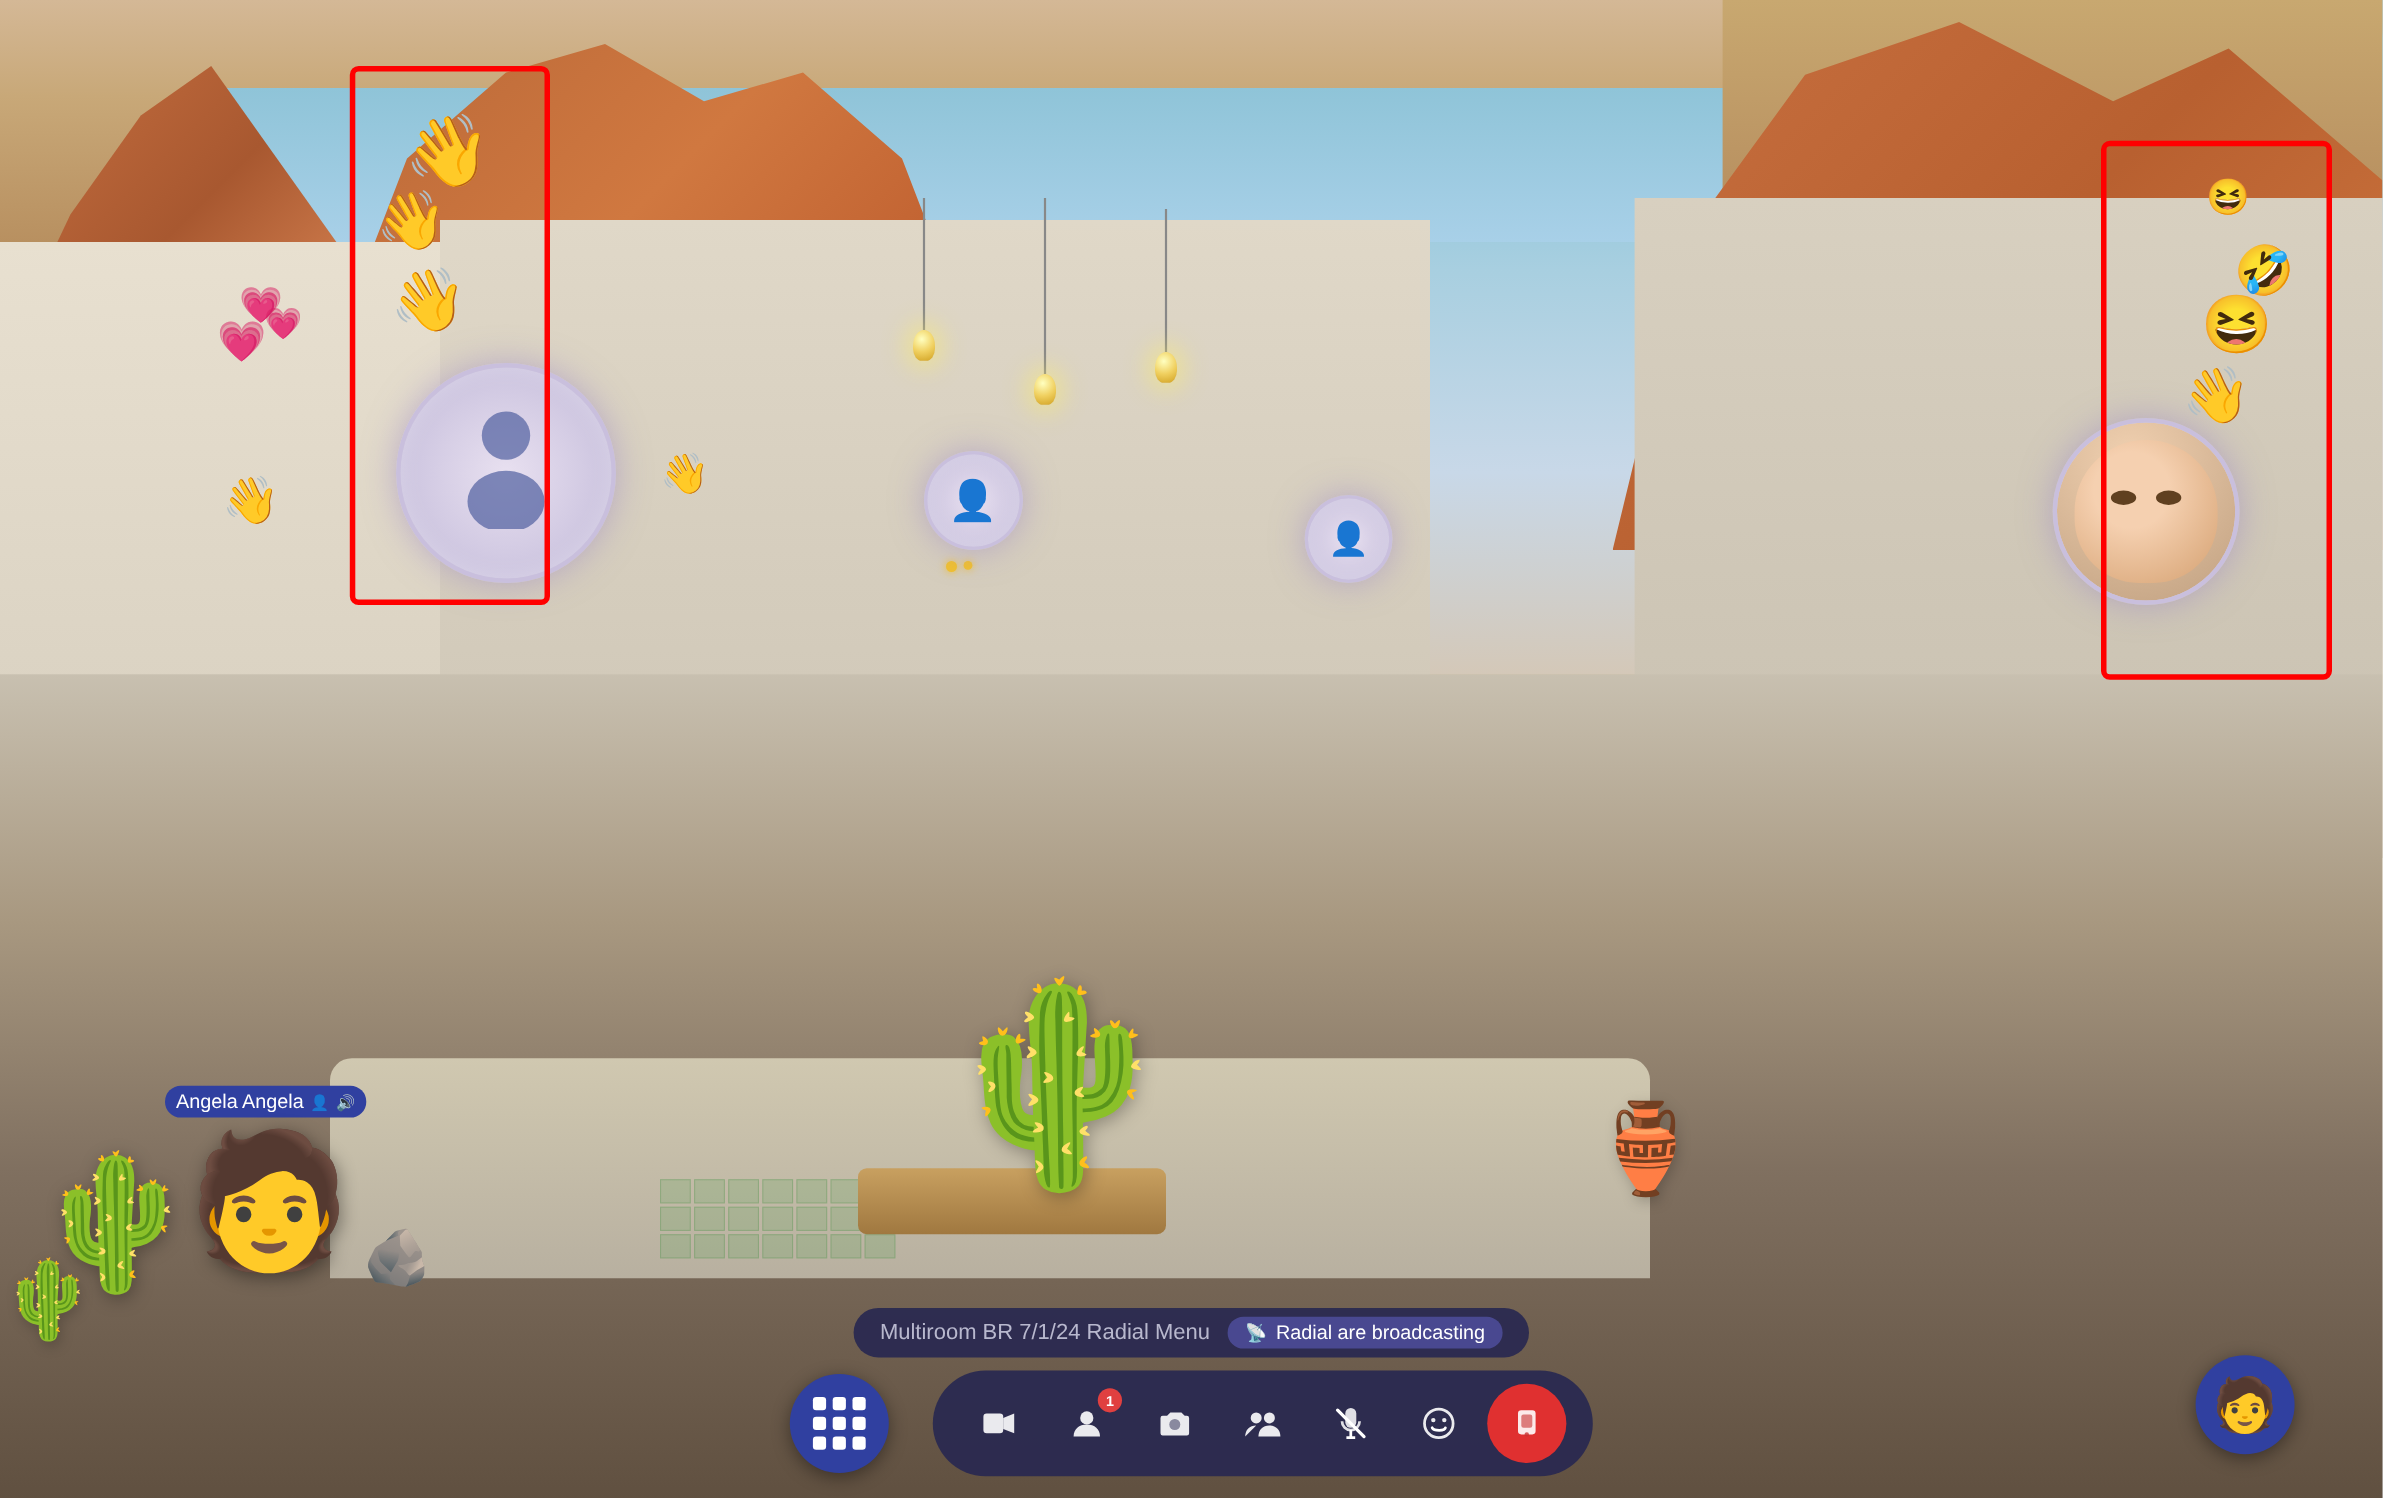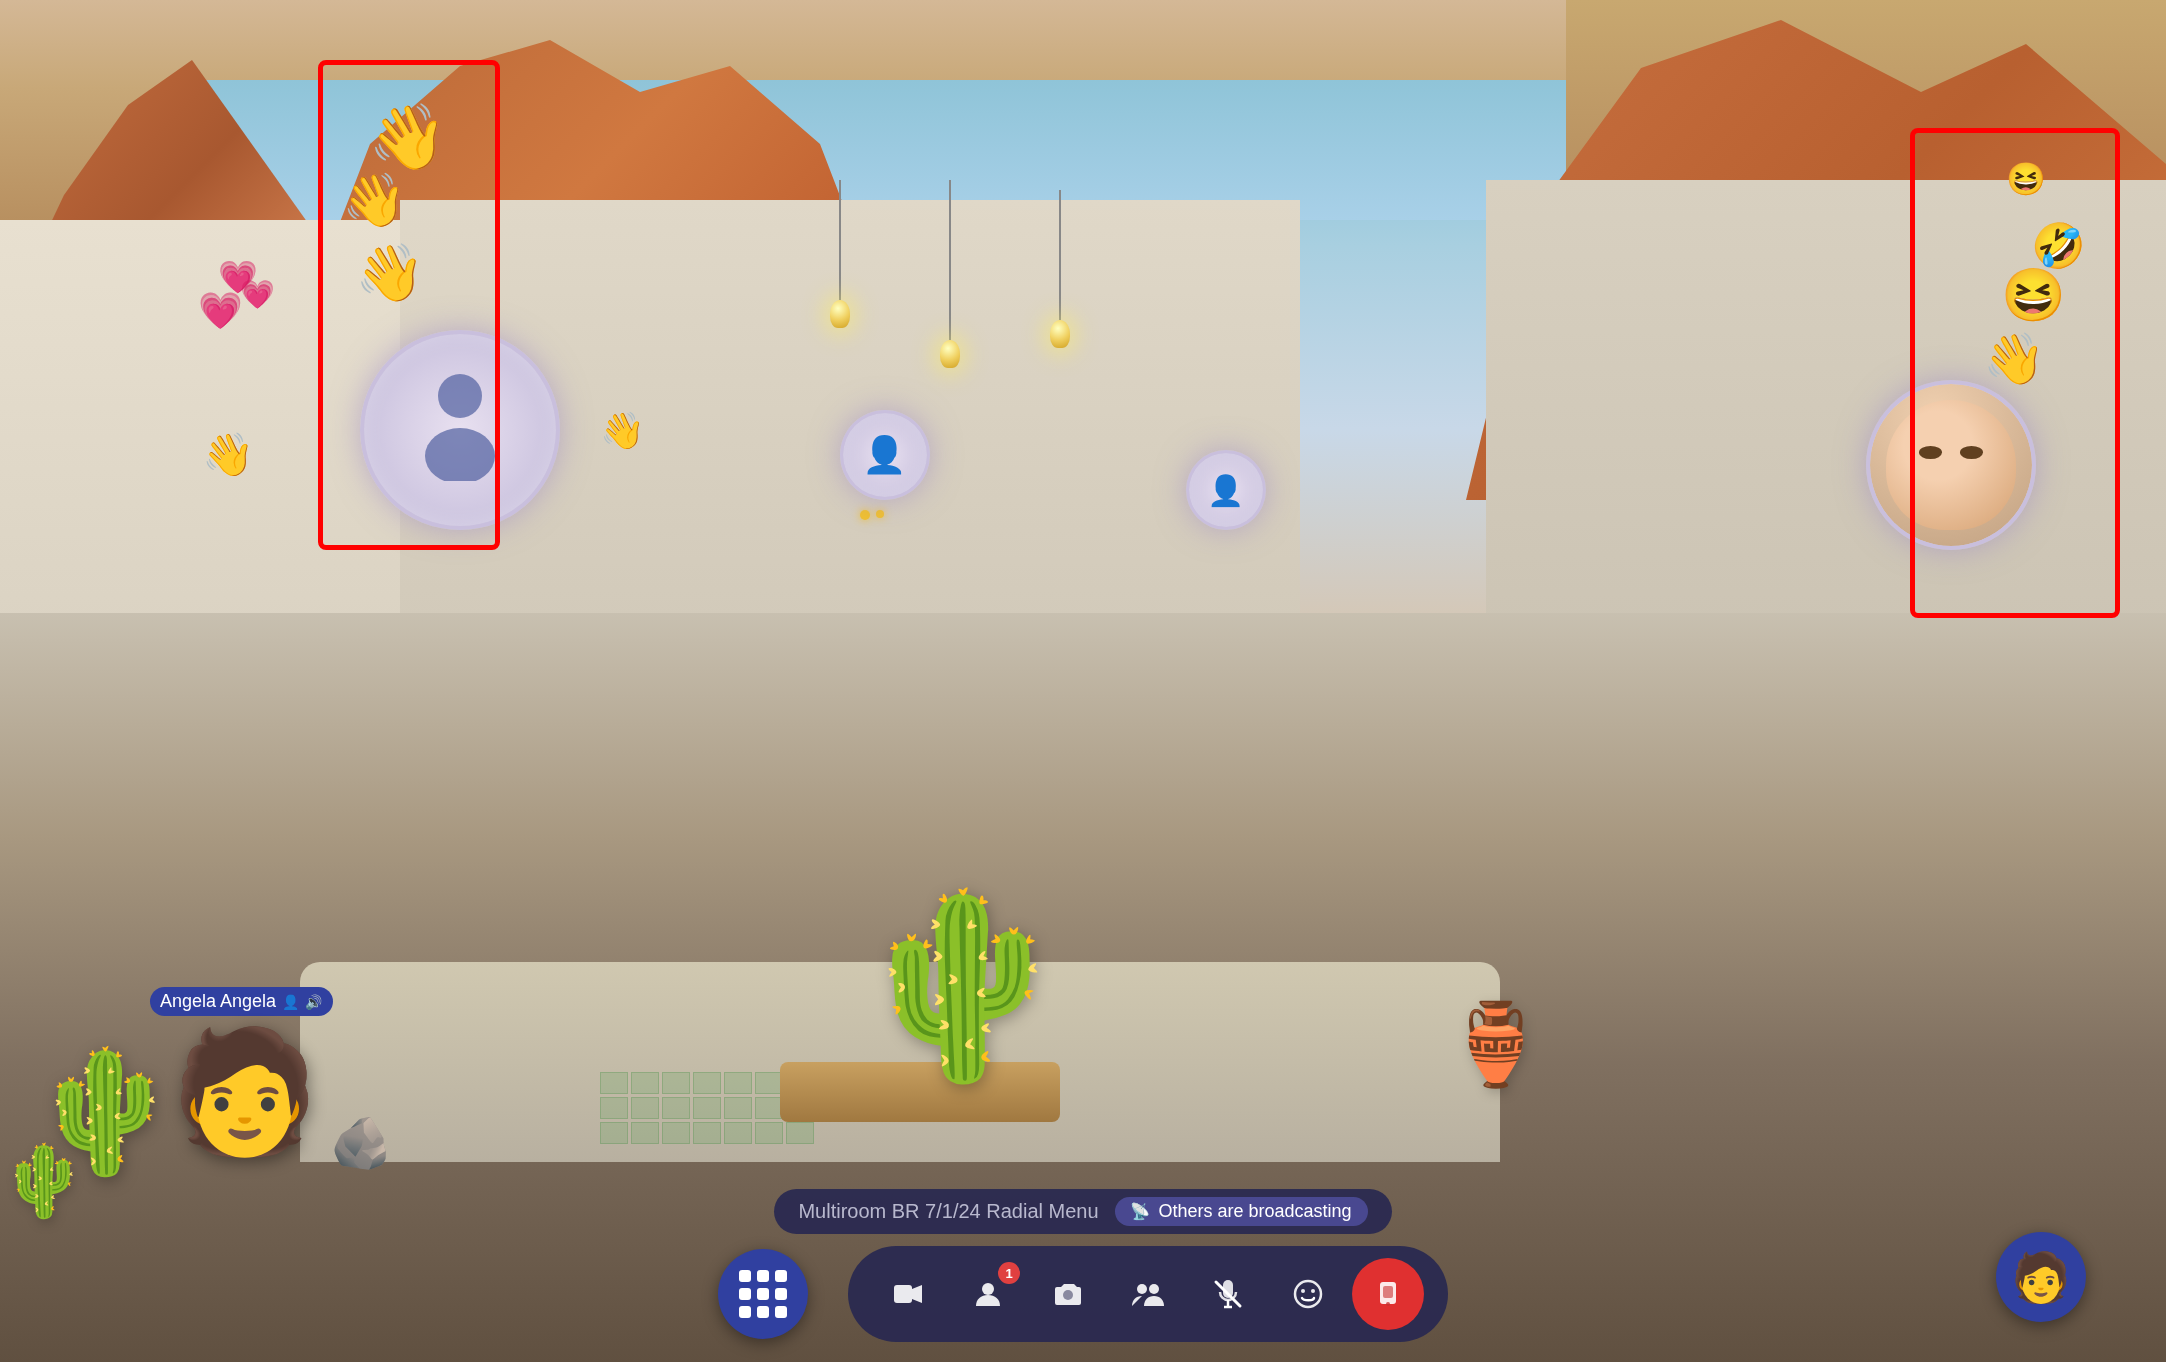--- a/index.html
+++ b/index.html
@@ -640,21 +640,21 @@
 <div id="highlight-left" class="red-highlight"></div>
 <div id="highlight-right" class="red-highlight"></div>
 
 <div id="toolbar-wrapper">
 
   <div id="toolbar-status-row">
     <div id="toolbar-status">
       <span class="status-text">Multiroom BR 7/1/24 Radial Menu</span>
       <div class="broadcasting-badge">
         <span class="signal-icon">📡</span>
-        <span>Others are broadcasting</span>
+        <span>Radial are broadcasting</span>
       </div>
     </div>
   </div>
 
   <div id="toolbar-row">
 
     <div id="menu-button">
       <div class="grid-icon">
         <div class="grid-dot"></div>
           <div class="grid-dot"></div>

